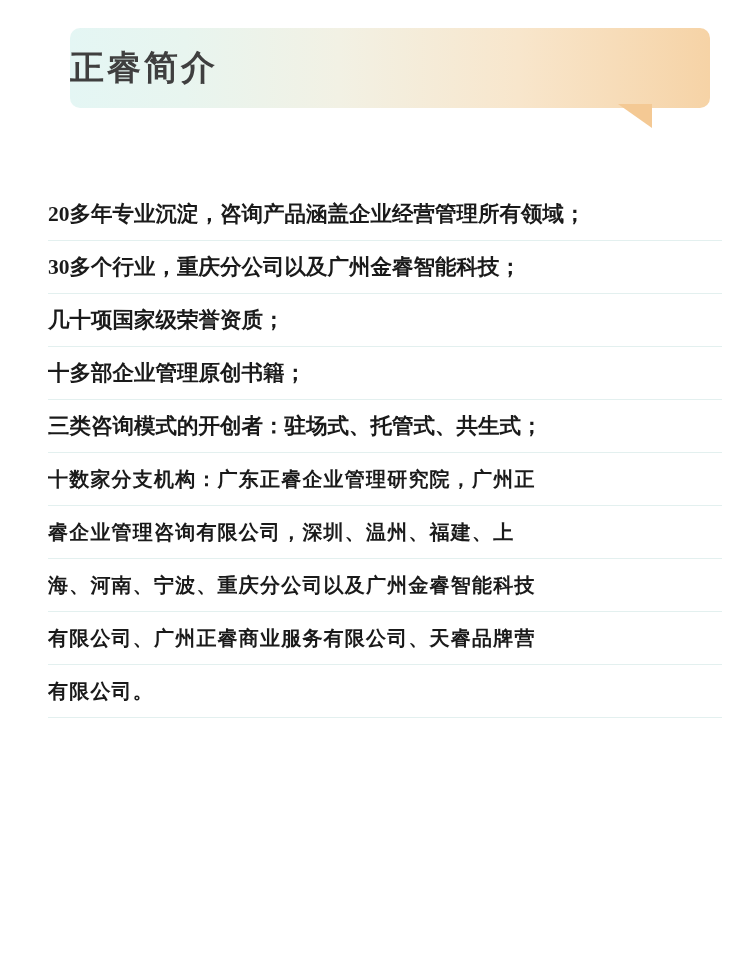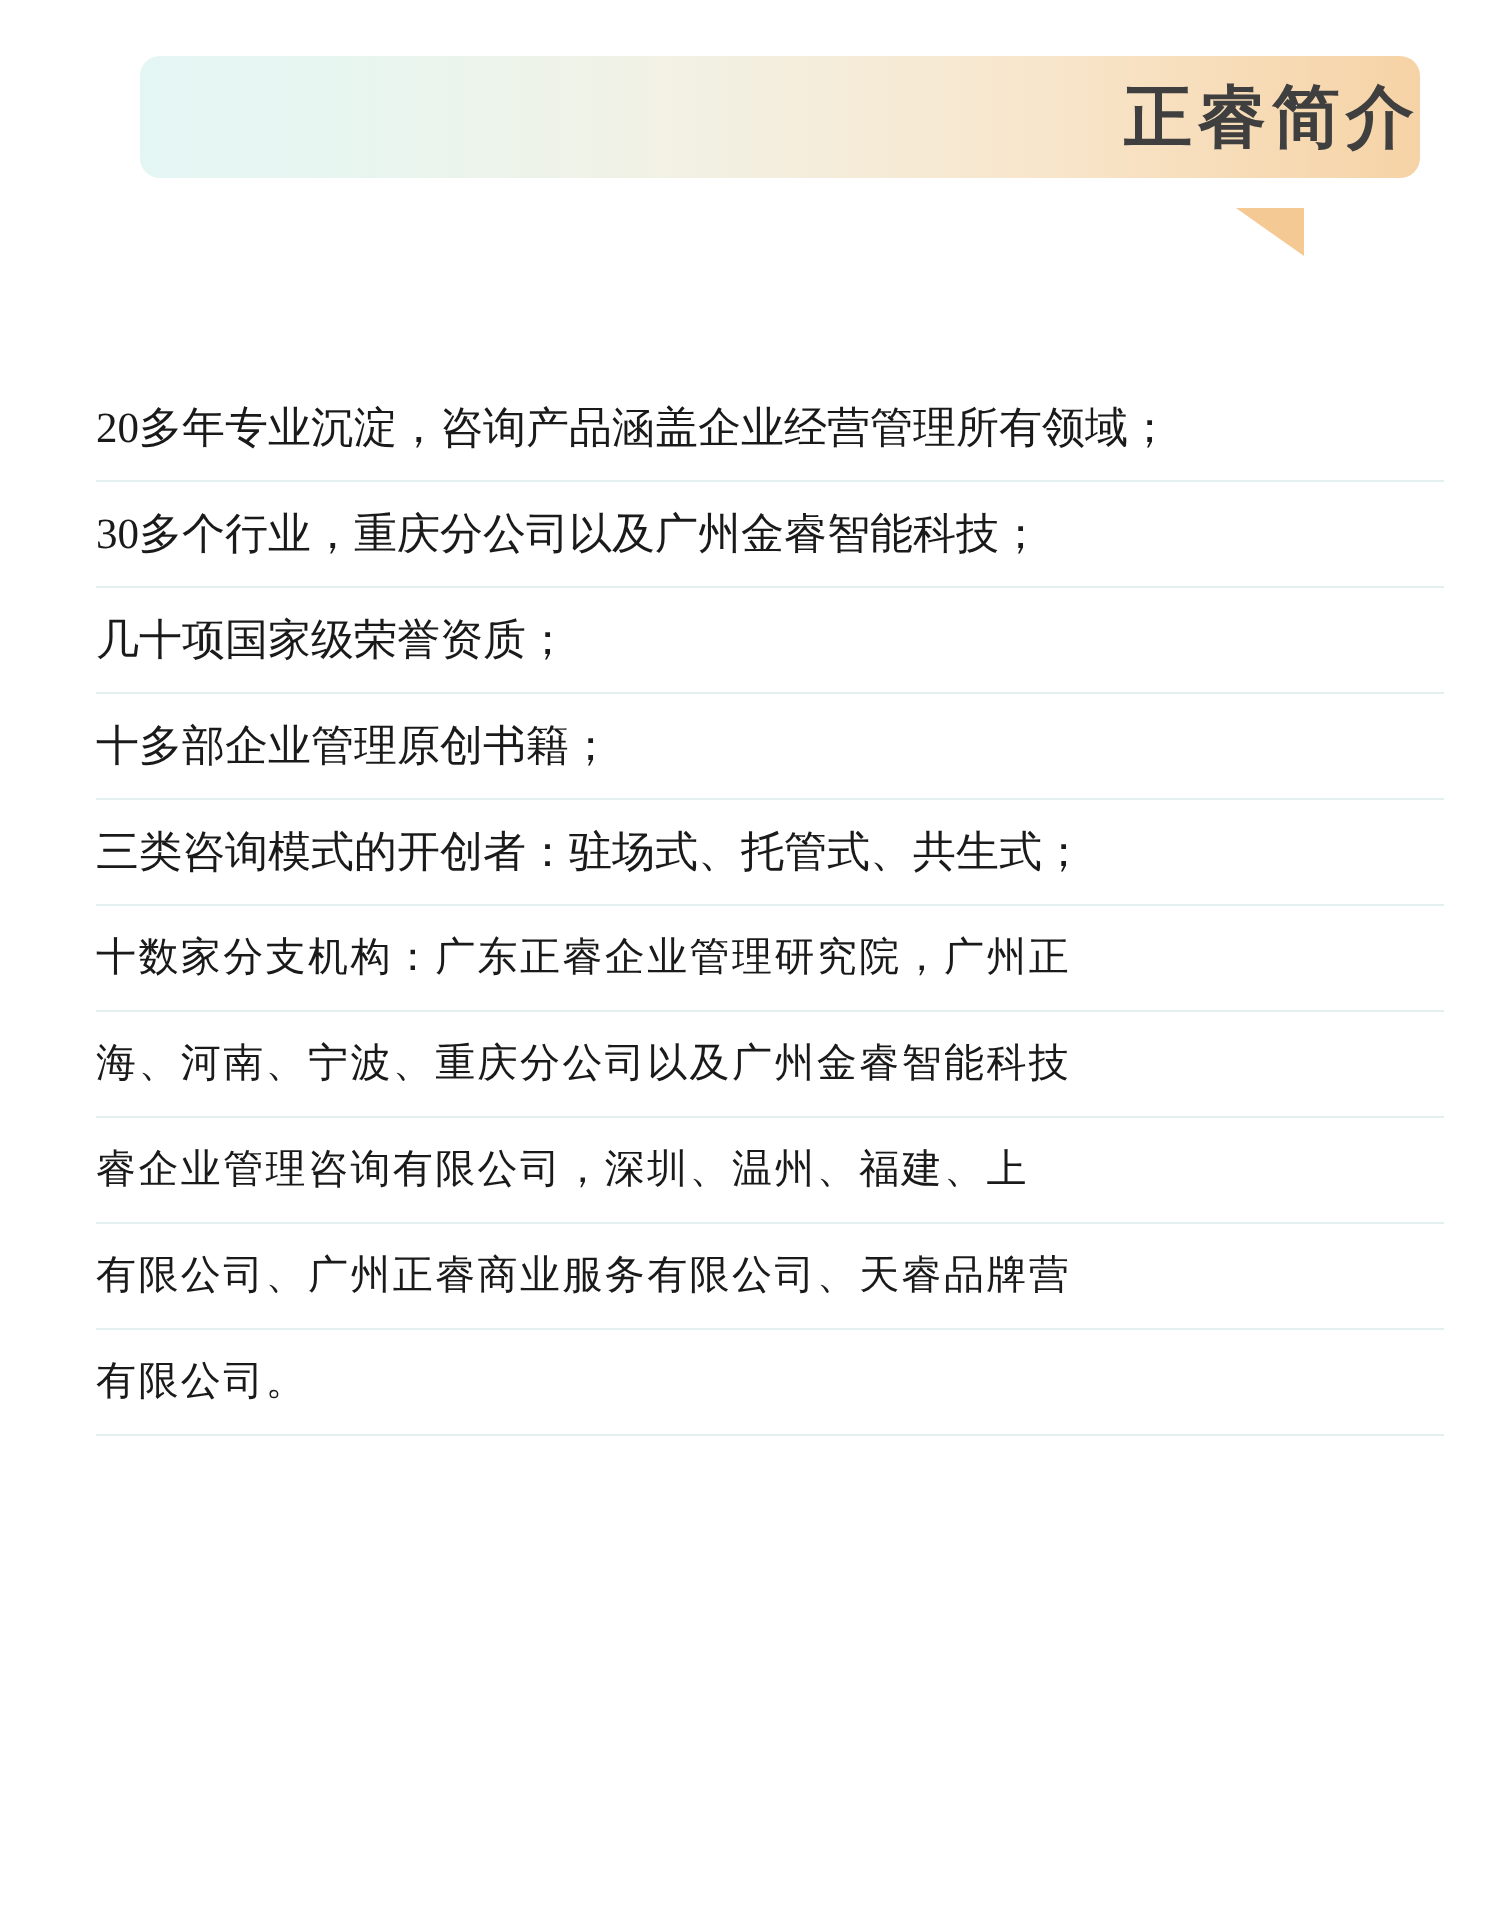--- a/index.html
+++ b/index.html
@@ -21,31 +21,31 @@
   }
 
   
   .banner-wrap {
     position: relative;
     margin: 28px 40px 0 70px;
     height: 80px;
   }
   .banner {
     position: relative;
-    height: 61px;
+    height: 80px;
     border-radius: 10px;
     background: linear-gradient(90deg,
                 #e4f6f4 0%,
                 #e8f5ef 18%,
                 #f2f1e4 42%,
                 #f8e6cc 70%,
                 #f6d3a6 100%);
     display: flex;
     align-items: center;
-    justify-content: flex-end;
+    justify-content: flex-start;
   }
   .banner-title {
     font-family: "Liberation Sans", sans-serif;
     font-size: 34px;
     font-weight: bold;
     letter-spacing: 3px;
     color: #3f3f3f;
   }
   
   .banner-tail {
@@ -58,20 +58,21 @@
     border-right: 0 solid transparent;
     border-top: 24px solid #f4c994;
   }
 
   
   .content {
     position: absolute;
     left: 48px;
     right: 28px;
     top: 160px;
+    font-weight: bold;
   }
   .line {
     position: relative;
     font-family: "Liberation Serif", serif;
     font-size: 21.5px;
     color: #1a1a1a;
     line-height: 52px;
     height: 52px;
     white-space: nowrap;
     border-bottom: 1px solid #e3f0ef;
@@ -110,20 +111,20 @@
   <div class="content">
 
     <div class="line">20多年专业沉淀，咨询产品涵盖企业经营管理所有领域；</div>
     <div class="line">30多个行业，重庆分公司以及广州金睿智能科技；</div>
     <div class="line">几十项国家级荣誉资质；</div>
     <div class="line">十多部企业管理原创书籍；</div>
     <div class="line">三类咨询模式的开创者：驻场式、托管式、共生式；</div>
 
     <div class="para">
       <div class="prow">十数家分支机构：广东正睿企业管理研究院，广州正</div>
+      <div class="prow">睿企业管理咨询有限公司，深圳、温州、福建、上</div>
       <div class="prow">海、河南、宁波、重庆分公司以及广州金睿智能科技</div>
-      <div class="prow">睿企业管理咨询有限公司，深圳、温州、福建、上</div>
       <div class="prow">有限公司、广州正睿商业服务有限公司、天睿品牌营</div>
       <div class="prow rule-free">有限公司。</div>
     </div>
 
   </div>
 </div>
 
 </body></html>

